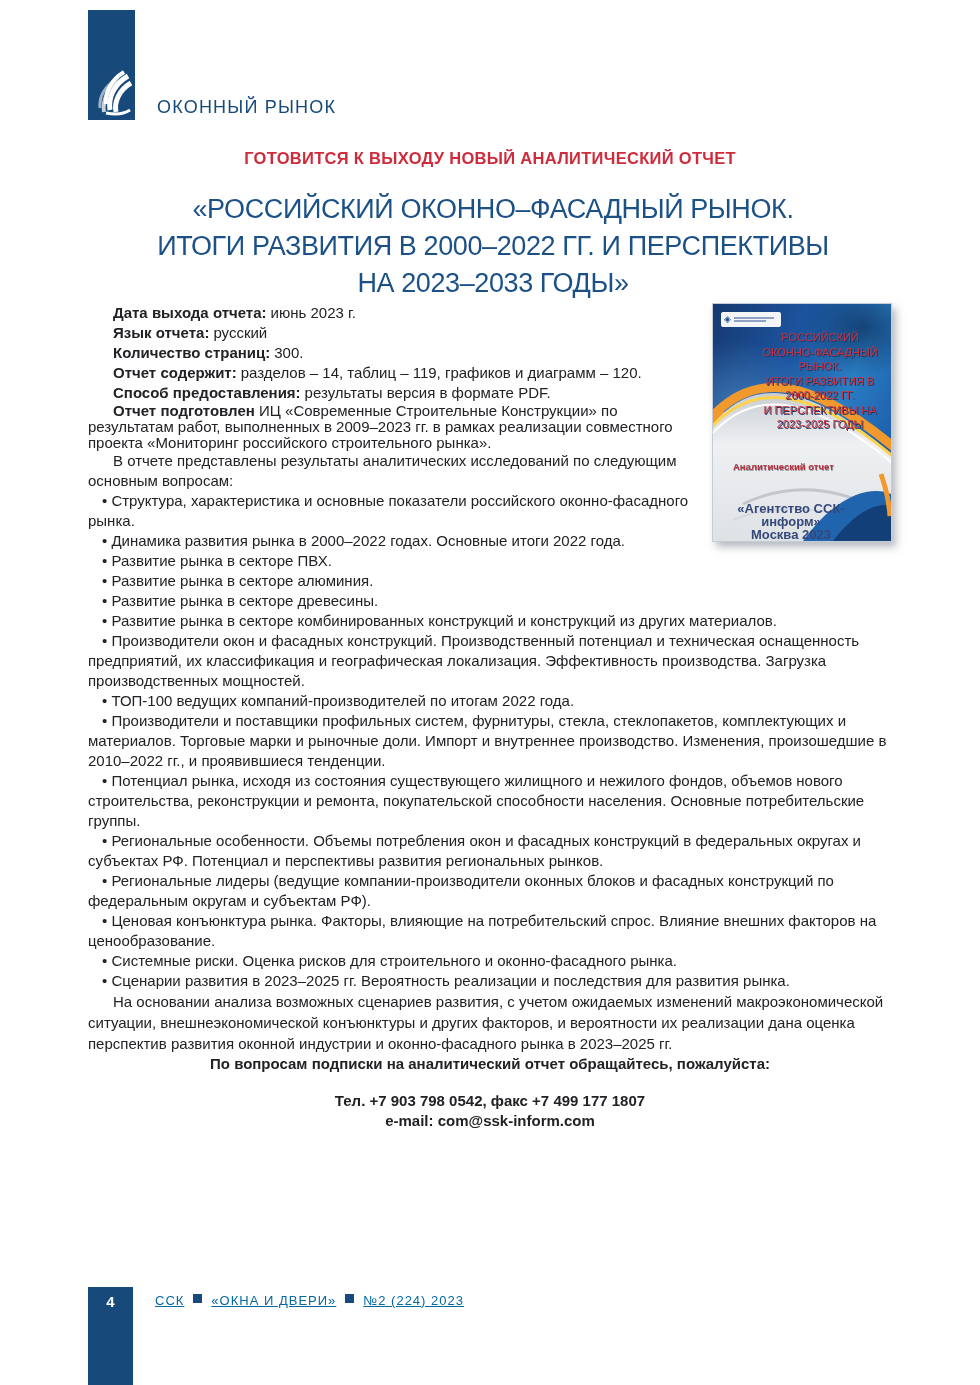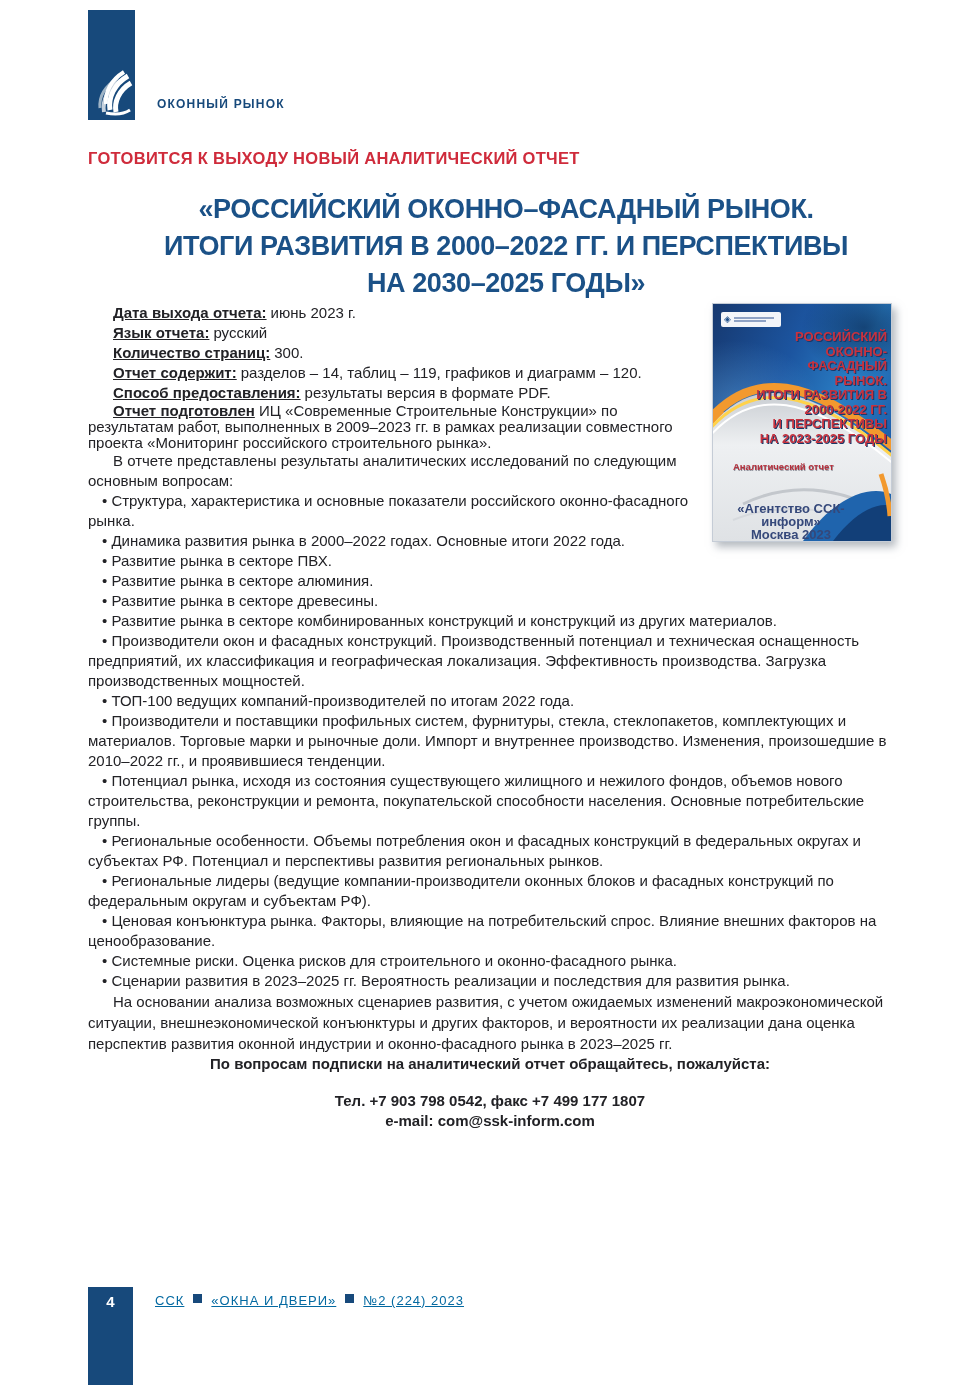--- a/index.html
+++ b/index.html
@@ -2,33 +2,33 @@
 <html lang="ru"><head>
 <meta charset="utf-8">
 <style>
   html,body{margin:0;padding:0;background:#ffffff;}
   .page{position:relative;width:980px;height:1385px;background:#fff;overflow:hidden;
         font-family:"Liberation Sans",sans-serif;color:#222226;}
 
   
   .topbar{position:absolute;left:88px;top:10px;width:47px;height:110px;background:#17497b;}
   .topbar svg{position:absolute;left:2px;bottom:2px;}
-  .section-label{position:absolute;left:157px;top:97px;font-size:12px;font-weight:bold;
+  .section-label{position:absolute;left:157px;top:97px;font-size:18px;font-weight:normal;
                  color:#17497b;letter-spacing:1.2px;}
 
   
-  .kicker{position:absolute;left:88px;top:149px;width:804px;text-align:left;
+  .kicker{position:absolute;left:88px;top:149px;width:804px;text-align:center;
           color:#cf2b3b;font-weight:bold;font-size:16.5px;letter-spacing:.3px;}
-  .main-title{position:absolute;left:56px;top:191px;width:900px;text-align:center;
-              color:#1b5187;font-weight:bold;font-size:27px;line-height:37px;letter-spacing:-.4px;}
+  .main-title{position:absolute;left:43px;top:191px;width:900px;text-align:center;
+              color:#1b5187;font-weight:normal;font-size:27px;line-height:37px;letter-spacing:-.4px;}
 
   
   .content{position:absolute;left:88px;top:303px;width:804px;font-size:15px;line-height:20px;}
   .content p{margin:0;}
-  .b{font-weight:bold;text-decoration:underline;}
+  .b{font-weight:bold;}
   .info-row{text-indent:25px;}
   .info-row .b{margin-right:4px;}
   .gap{margin-top:17px;}
   .prepared{margin-top:21px;text-indent:25px;line-height:16px;}
   .intro{margin-top:14px;text-indent:25px;}
   .bullet{text-indent:14px;}
   .bullet .btxt::before{content:"• ";}
   .conclusion{margin-top:13px;text-indent:25px;line-height:21px;}
   .contact-heading{margin-top:32px;font-weight:bold;text-align:center;text-indent:0;}
   .contact-lines{margin-top:17px;font-weight:bold;text-align:center;text-indent:0;line-height:20px;}
@@ -39,22 +39,22 @@
          box-shadow:4px 5px 8px rgba(120,130,140,.55);overflow:hidden;
          background:
            radial-gradient(90px 70px at 85% 10%, rgba(5,25,60,.55), rgba(5,25,60,0) 70%),
            radial-gradient(120px 90px at 12% 42%, rgba(130,205,255,.30), rgba(130,205,255,0) 70%),
            linear-gradient(115deg,#16386f 0%,#1c55a0 35%,#2a7ec4 60%,#1d5da9 85%,#174a90 100%);}
   .cover svg{position:absolute;left:0;top:0;}
   .cover-chip{position:absolute;left:8px;top:8px;width:60px;height:15px;background:#f3f5f9;
               border-radius:2px;display:flex;align-items:center;padding:0 3px;box-sizing:border-box;}
   .cover-chip .diamond{color:#1d4f8c;font-size:9px;line-height:9px;}
   .cover-chip .tline{height:2px;background:#8fa2c4;margin:1px 0;width:40px;}
-  .cover-title{position:absolute;left:40px;right:4px;top:26px;text-align:right;
-               color:#c8323e;font-weight:bold;font-size:13px;line-height:14.5px;
+  .cover-title{position:absolute;left:40px;right:4px;top:26px;text-align:center;
+               color:#c8323e;font-weight:normal;font-size:11px;line-height:14.5px;
                text-shadow:1px 1px 0 #1c3868;}
   .cover-subtitle{position:absolute;left:20px;top:153px;color:#b5303c;font-weight:bold;
                   font-size:9.5px;text-shadow:.5px .5px 0 rgba(40,40,60,.45);}
   .cover-bottom{position:absolute;left:8px;top:198px;width:140px;text-align:center;
                 color:#35487a;font-weight:bold;font-size:13px;line-height:13px;}
 
   
   .footer-box{position:absolute;left:88px;top:1287px;width:45px;height:98px;background:#17497b;
               color:#fff;font-weight:bold;font-size:15px;text-align:center;}
   .footer-box span{display:block;margin-top:6px;}
@@ -77,21 +77,21 @@
       <path d="M16 44 C15 32 21 20 34 12" stroke="#ffffff" stroke-width="4" fill="none"></path>
       <path d="M16 53 C26 55 34 54 40 50" stroke="#ffffff" stroke-width="3" fill="none"></path>
     </svg>
   </div>
   <div class="section-label">ОКОННЫЙ РЫНОК</div>
 
   <div class="kicker">ГОТОВИТСЯ К ВЫХОДУ НОВЫЙ АНАЛИТИЧЕСКИЙ ОТЧЕТ</div>
   <div class="main-title">
     <div>«РОССИЙСКИЙ ОКОННО–ФАСАДНЫЙ РЫНОК.</div>
     <div>ИТОГИ РАЗВИТИЯ В 2000–2022 ГГ. И ПЕРСПЕКТИВЫ</div>
-    <div>НА 2030–2025 ГОДЫ»</div>
+    <div>НА 2023–2033 ГОДЫ»</div>
   </div>
 
   <div class="content">
 
     <div class="cover-float">
       <div class="cover">
         <svg width="178" height="237" viewBox="0 0 178 237">
           <defs>
             <linearGradient id="silverGrad" x1="0" y1="0" x2="0" y2="1">
               <stop offset="0" stop-color="#c9cdd2"></stop>

